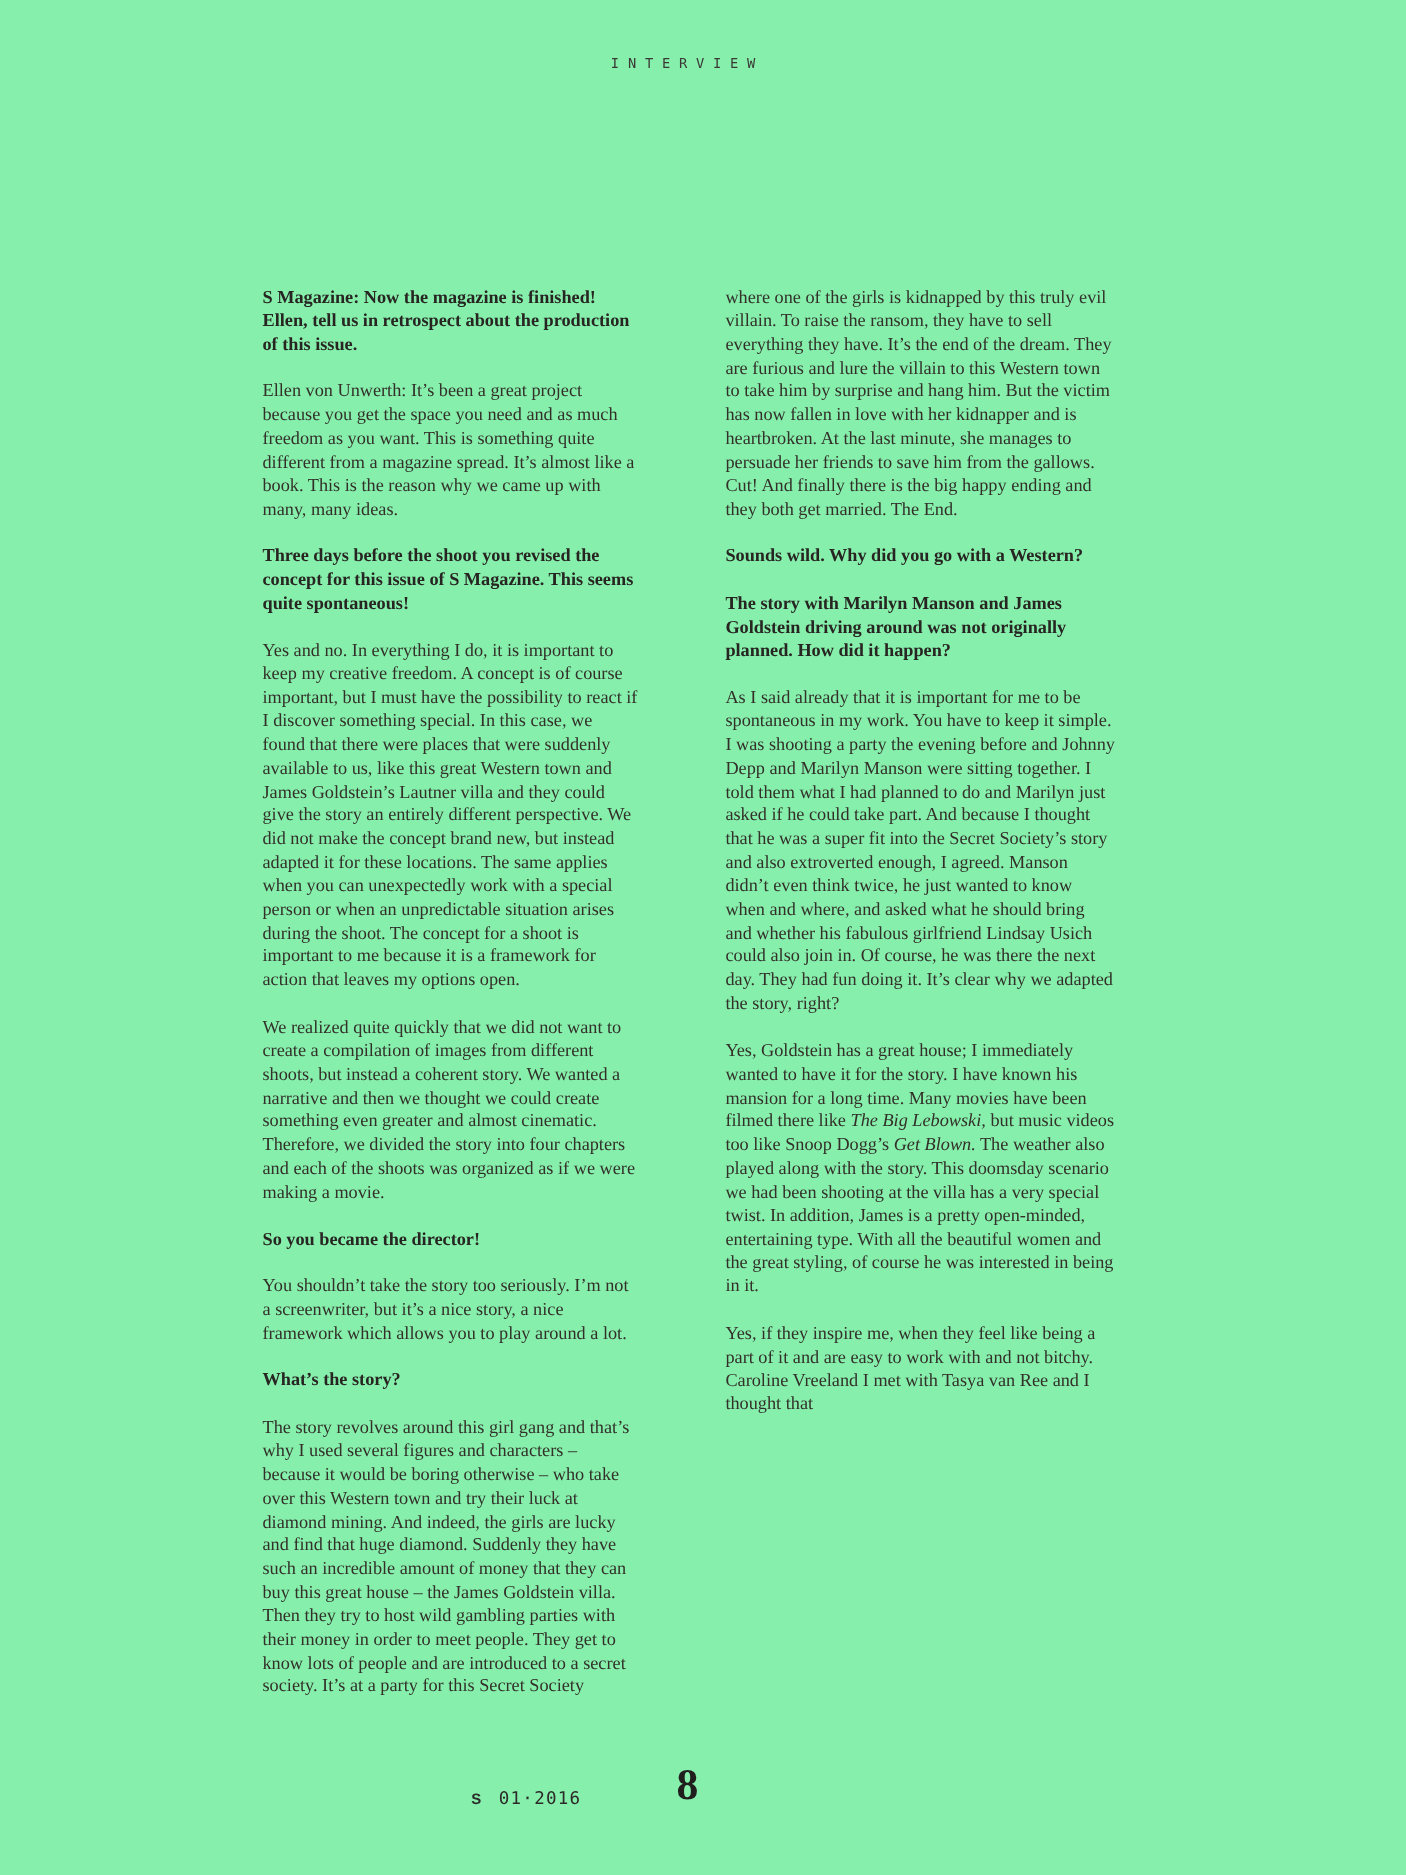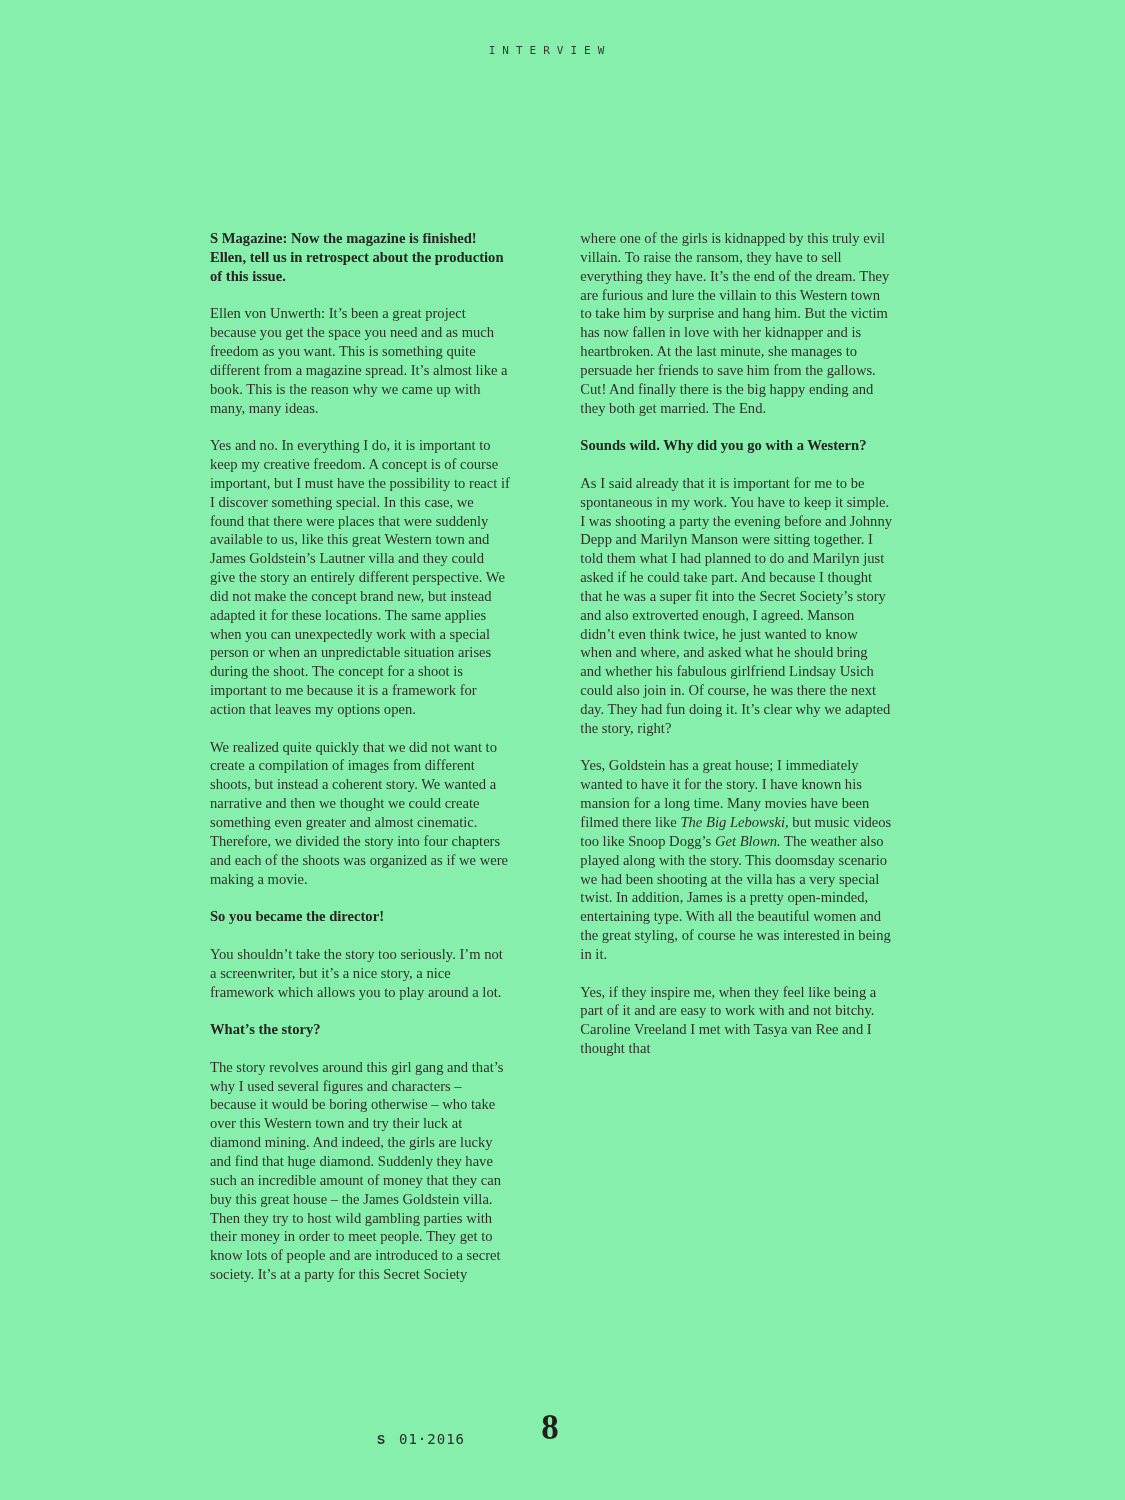--- a/index.html
+++ b/index.html
@@ -83,31 +83,33 @@
 
 <div class="page">
 
   <div class="masthead">INTERVIEW</div>
 
   <div class="columns">
 
     <div class="col col-left">
       <p class="question">S Magazine: Now the magazine is finished! Ellen, tell us in retrospect about the production of this issue.</p>
       <p class="answer">Ellen von Unwerth: It’s been a great project because you get the space you need and as much freedom as you want. This is something quite different from a magazine spread. It’s almost like a book. This is the reason why we came up with many, many ideas.</p>
+      <p class="question">Three days before the shoot you revised the concept for this issue of S Magazine. This seems quite spontaneous!</p>
       <p class="answer">Yes and no. In everything I do, it is important to keep my creative freedom. A concept is of course important, but I must have the possibility to react if I discover something special. In this case, we found that there were places that were suddenly available to us, like this great Western town and James Goldstein’s Lautner villa and they could give the story an entirely different perspective. We did not make the concept brand new, but instead adapted it for these locations. The same applies when you can unexpectedly work with a special person or when an unpredictable situation arises during the shoot. The concept for a shoot is important to me because it is a framework for action that leaves my options open.</p>
       <p class="answer">We realized quite quickly that we did not want to create a compilation of images from different shoots, but instead a coherent story. We wanted a narrative and then we thought we could create something even greater and almost cinematic. Therefore, we divided the story into four chapters and each of the shoots was organized as if we were making a movie.</p>
       <p class="question">So you became the director!</p>
       <p class="answer">You shouldn’t take the story too seriously. I’m not a screenwriter, but it’s a nice story, a nice framework which allows you to play around a lot.</p>
       <p class="question">What’s the story?</p>
       <p class="answer">The story revolves around this girl gang and that’s why I used several figures and characters – because it would be boring otherwise – who take over this Western town and try their luck at diamond mining. And indeed, the girls are lucky and find that huge diamond. Suddenly they have such an incredible amount of money that they can buy this great house – the James Goldstein villa. Then they try to host wild gambling parties with their money in order to meet people. They get to know lots of people and are introduced to a secret society. It’s at a party for this Secret Society</p>
     </div>
 
     <div class="col col-right">
       <p class="answer">where one of the girls is kidnapped by this truly evil villain. To raise the ransom, they have to sell everything they have. It’s the end of the dream. They are furious and lure the villain to this Western town to take him by surprise and hang him. But the victim has now fallen in love with her kidnapper and is heartbroken. At the last minute, she manages to persuade her friends to save him from the gallows. Cut! And finally there is the big happy ending and they both get married. The End.</p>
       <p class="question">Sounds wild. Why did you go with a Western?</p>
+      <p class="question">The story with Marilyn Manson and James Goldstein driving around was not originally planned. How did it happen?</p>
       <p class="answer">As I said already that it is important for me to be spontaneous in my work. You have to keep it simple. I was shooting a party the evening before and Johnny Depp and Marilyn Manson were sitting together. I told them what I had planned to do and Marilyn just asked if he could take part. And because I thought that he was a super fit into the Secret Society’s story and also extroverted enough, I agreed. Manson didn’t even think twice, he just wanted to know when and where, and asked what he should bring and whether his fabulous girlfriend Lindsay Usich could also join in. Of course, he was there the next day. They had fun doing it. It’s clear why we adapted the story, right?</p>
       <p class="answer"><span>Yes, Goldstein has a great house; I immediately wanted to have it for the story. I have known his mansion for a long time. Many movies have been filmed there like </span><i>The Big Lebowski,</i><span> but music videos too like Snoop Dogg’s </span><i>Get Blown.</i><span> The weather also played along with the story. This doomsday scenario we had been shooting at the villa has a very special twist. In addition, James is a pretty open-minded, entertaining type. With all the beautiful women and the great styling, of course he was interested in being in it.</span></p>
       <p class="answer">Yes, if they inspire me, when they feel like being a part of it and are easy to work with and not bitchy. Caroline Vreeland I met with Tasya van Ree and I thought that</p>
     </div>
 
   </div>
 
   <div class="footer-issue">
     <span class="mag-mark">S</span>
     <span class="issue-label">01·2016</span>

